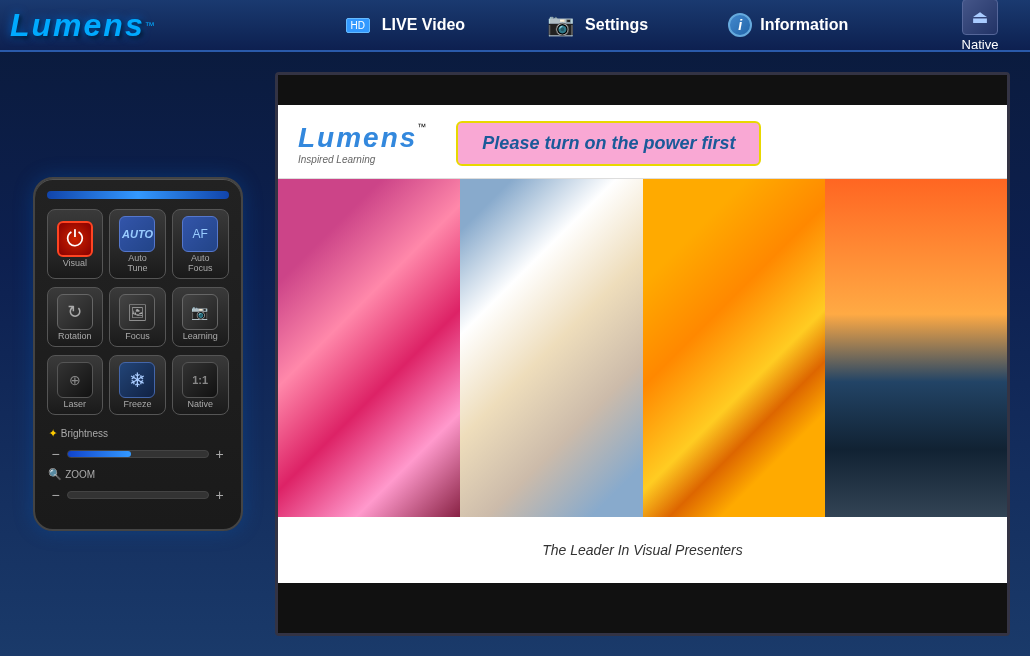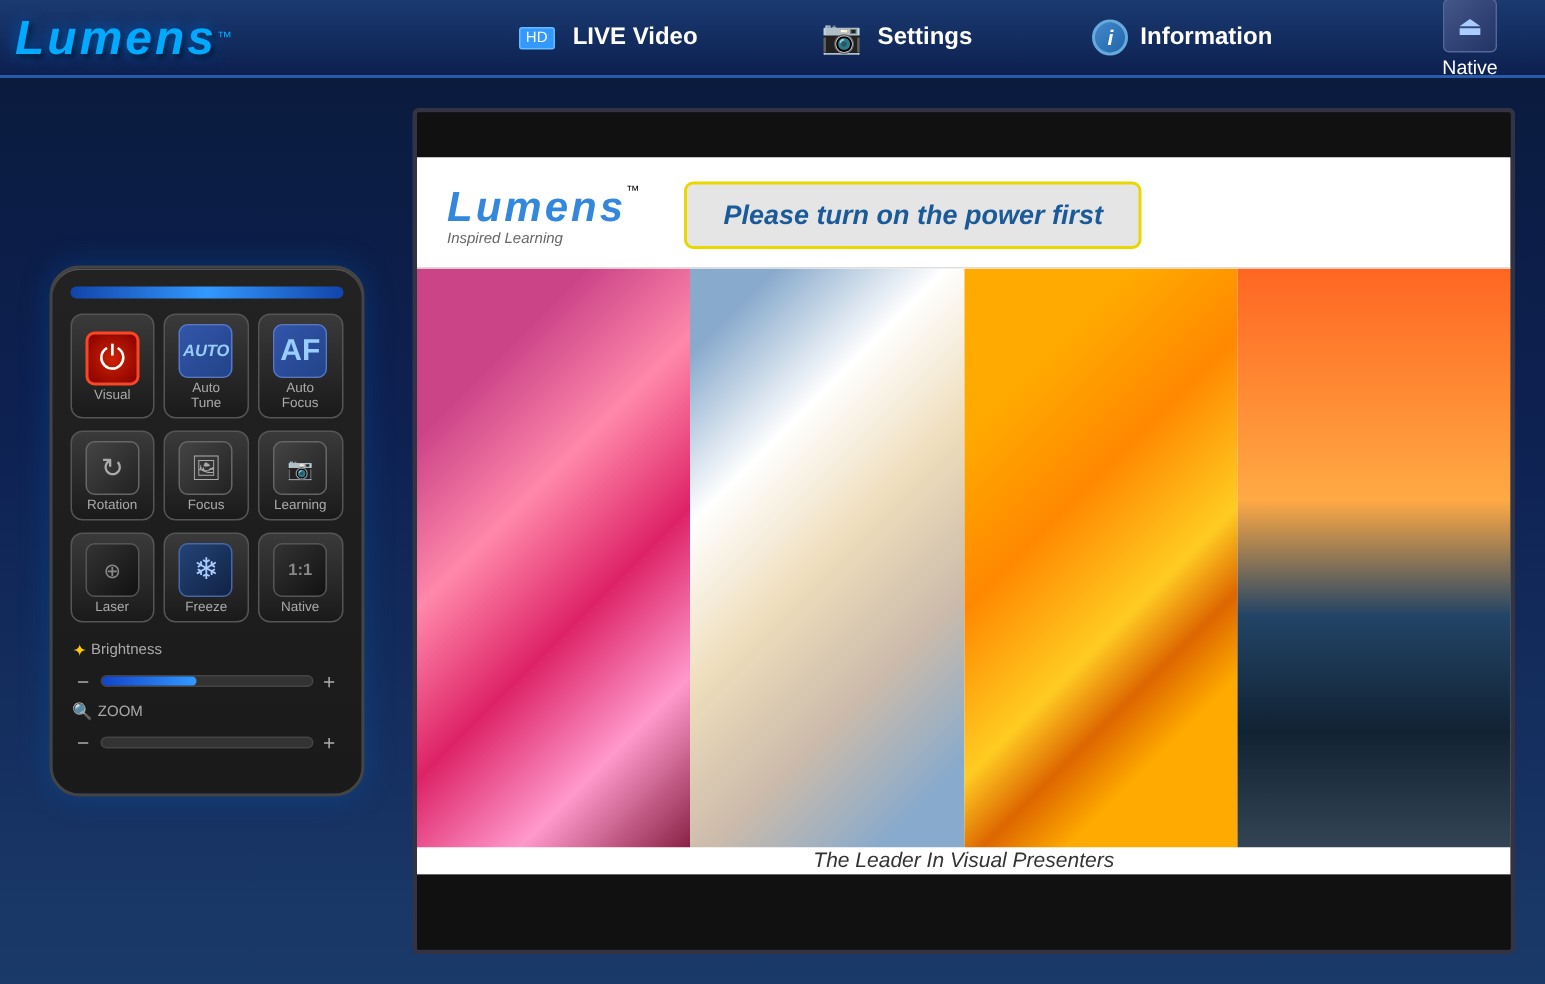--- a/index.html
+++ b/index.html
@@ -178,22 +178,22 @@
       border: 1px solid #5577cc;
       color: #99ccff;
       font-size: 11px;
       font-weight: bold;
       font-style: italic;
     }
     .btn-af .ctrl-btn-icon {
       background: linear-gradient(135deg, #3355aa, #224488);
       border: 1px solid #5577cc;
       color: #99ccff;
-      font-size: 20px;
-      font-weight: bold;
+      font-size: 12px;
+      font-weight: normal;
     }
     .btn-rotation .ctrl-btn-icon {
       background: linear-gradient(135deg, #444, #222);
       border: 1px solid #666;
       color: #aaa;
       font-size: 18px;
     }
     .btn-slide .ctrl-btn-icon {
       background: linear-gradient(135deg, #444, #222);
       border: 1px solid #666;
@@ -318,21 +318,21 @@
       color: #3388dd;
       letter-spacing: 2px;
     }
     .splash-logo-tm { font-size: 9px; vertical-align: super; }
     .splash-tagline {
       font-size: 10px;
       color: #666;
       font-style: italic;
     }
     .power-warning {
-      background: #e5e5e5;
+      background: #f9a8d4;
       border: 2px solid #e8d800;
       border-radius: 6px;
       padding: 10px 24px;
       color: #1a5a99;
       font-size: 18px;
       font-weight: bold;
       font-style: italic;
     }
     .photo-strip {
       display: flex;
@@ -352,21 +352,21 @@
       background: linear-gradient(135deg, #88aacc 10%, #ffffff 30%, #eeddbb 50%, #ccbbaa 70%, #88aacc 90%);
     }
     .photo-sunflower {
       background: linear-gradient(135deg, #ffaa00 20%, #ff8800 40%, #ffcc22 60%, #dd6600 70%, #ffaa00 80%);
     }
     .photo-silhouette {
       background: linear-gradient(180deg, #ff6622 0%, #ff8833 20%, #ffaa44 40%, #224466 60%, #112233 80%, #334455 100%);
     }
     .video-bottom-area {
       background: white;
-      padding: 0;
+      padding: 24px;
       text-align: center;
     }
     .tagline-text {
       font-size: 14px;
       color: #333;
       font-style: italic;
     }
     .video-bottom-bar {
       height: 50px;
       background: #111;

